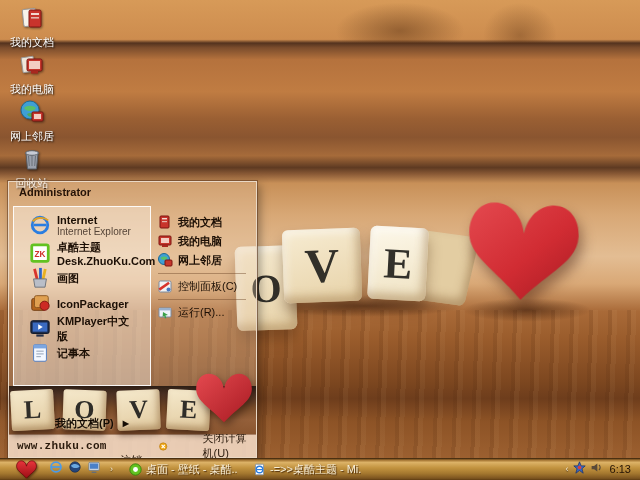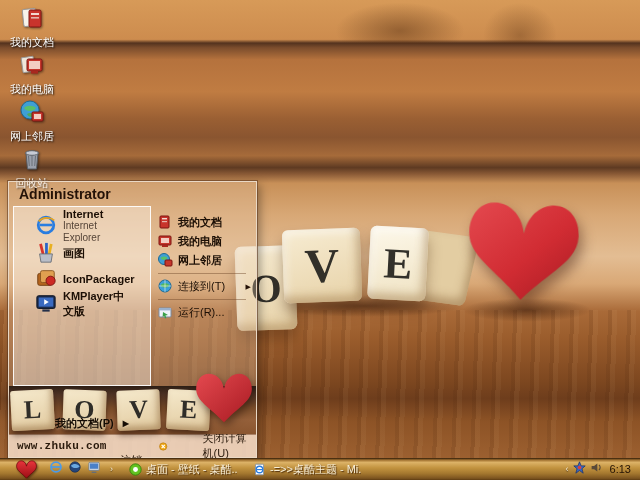--- a/index.html
+++ b/index.html
@@ -36,23 +36,23 @@
   .dicon{height:40px;display:flex;flex-direction:column;align-items:center;gap:1px;}
   .dicon svg{width:26px;height:26px;filter:drop-shadow(1px 1px 1px rgba(0,0,0,.45));}
   .dicon .lbl{font-size:11px;line-height:12px;color:#fff;white-space:nowrap;
     text-shadow:1px 1px 2px rgba(0,0,0,.95);}
 
   
   .start-menu{position:absolute;left:8px;top:181px;width:247px;height:275px;z-index:6;
     border:1px solid #ead9c6;background:rgba(233,203,173,.30);
     box-shadow:0 0 0 1px rgba(92,54,30,.55), 3px 4px 9px rgba(0,0,0,.35);
     display:flex;flex-direction:column;}
-  .sm-header{height:20px;padding:4px 0 0 10px;font-size:14px;font-weight:bold;color:#241207;}
+  .sm-header{height:20px;padding:4px 0 0 10px;font-size:11px;font-weight:bold;color:#241207;}
   .sm-body{flex:1;display:flex;min-height:0;}
-  .sm-left{margin-left:4px;width:138px;box-sizing:border-box;padding:3px 18px;
+  .sm-left{margin-left:4px;width:138px;box-sizing:border-box;padding:3px 12px;
     background:rgba(255,250,242,.40);border:1px solid rgba(255,255,255,.9);}
   .sm-right{flex:1;padding:7px 2px 0 6px;}
   .sm-item{display:flex;align-items:center;gap:6px;height:25px;padding-left:3px;
     font-size:11px;font-weight:bold;color:#1c0f05;cursor:default;}
   .sm-item.two{height:31px;}
   .sm-item svg{width:22px;height:22px;flex:0 0 22px;}
   .stack{display:flex;flex-direction:column;line-height:12px;}
   .sub{font-weight:normal;font-size:10px;color:#564538;}
   .sm-ritem{display:flex;align-items:center;gap:5px;height:19px;font-size:11px;
     color:#1c0f05;position:relative;cursor:default;}
@@ -189,20 +189,27 @@
             <rect x="5" y="10.6" width="14" height="2.8" fill="#2a7de0"></rect>
             <path d="M4 8 A 11 9 0 0 1 21 7" stroke="#e8a41e" stroke-width="2" fill="none"></path>
           </svg></span>
           <span class="stack">
             <span>Internet</span>
             <span class="sub">Internet Explorer</span>
           </span>
         </div>
         <div class="sm-item">
           <span><svg viewBox="0 0 24 24">
+            <rect x="3" y="3" width="18" height="18" rx="2" fill="#fff" stroke="#62c221" stroke-width="3"></rect>
+            <text x="12" y="16" font-size="9" font-weight="bold" fill="#d0302a" text-anchor="middle">ZK</text>
+          </svg></span>
+          <span>卓酷主题Desk.ZhuoKu.Com</span>
+        </div>
+        <div class="sm-item">
+          <span><svg viewBox="0 0 24 24">
             <rect x="6" y="2" width="3" height="13" fill="#d8342c" transform="rotate(-14 7 8)"></rect>
             <rect x="11" y="1" width="3" height="14" fill="#2a64c8"></rect>
             <rect x="15" y="2" width="3" height="13" fill="#e8b020" transform="rotate(12 16 8)"></rect>
             <path d="M5 13 L19 13 L17.5 22 L6.5 22 Z" fill="#b9bec8" stroke="#6a7078"></path>
           </svg></span>
           <span>画图</span>
         </div>
         <div class="sm-item">
           <span><svg viewBox="0 0 24 24">
             <rect x="3" y="7" width="15" height="13" rx="2" fill="#b5651d" stroke="#6e3a0d"></rect>
@@ -213,20 +220,28 @@
         </div>
         <div class="sm-item">
           <span><svg viewBox="0 0 24 24">
             <rect x="2" y="4" width="20" height="14" rx="2" fill="#1c2a48" stroke="#0c1424"></rect>
             <rect x="4" y="6" width="16" height="10" fill="#3a6ac0"></rect>
             <path d="M10 8 L15 11 L10 14 Z" fill="#fff"></path>
             <rect x="8" y="19" width="8" height="2.4" fill="#24304a"></rect>
           </svg></span>
           <span>KMPlayer中文版</span>
         </div>
+        <div class="sm-item">
+          <span><svg viewBox="0 0 24 24">
+            <rect x="5" y="3" width="14" height="18" rx="1.5" fill="#f4f8ff" stroke="#4a78c0"></rect>
+            <rect x="5" y="3" width="14" height="4" fill="#7ca6e0"></rect>
+            <path d="M8 10 H16 M8 13 H16 M8 16 H13" stroke="#8a9ab0" fill="none"></path>
+          </svg></span>
+          <span>记事本</span>
+        </div>
       </div>
 
       <div class="sm-right">
         <div class="sm-ritem bld">
           <span><svg viewBox="0 0 16 16">
             <rect x="3" y="2" width="9" height="12" rx="1" fill="#c8342c" stroke="#7c1510"></rect>
             <rect x="5" y="4" width="5" height="1.4" fill="#f2d9d0"></rect>
                 <rect x="5" y="7" width="5" height="1.2" fill="#e4b5aa"></rect>
           </svg></span>
           <span>我的文档</span>
@@ -243,26 +258,25 @@
           <span><svg viewBox="0 0 16 16">
             <circle cx="7" cy="7" r="5.5" fill="#3f9fd4" stroke="#1d6a96"></circle>
             <path d="M3.5 6 C5.5 4 9 4 10.5 6 C9 8.5 5 8.5 3.5 6 Z" fill="#59c06a"></path>
             <rect x="8" y="8" width="7" height="6" rx="1" fill="#c5362c" stroke="#7c1510"></rect>
           </svg></span>
           <span>网上邻居</span>
         </div>
         <div class="sm-sep"></div>
         <div class="sm-ritem">
           <span><svg viewBox="0 0 16 16">
-            <circle cx="8" cy="8" r="6" fill="#3aa0d8" stroke="#1d6a96"></circle>
-            <path d="M3.5 7 C6 4.5 10 4.5 12.5 7 C10.5 10.5 5.5 10.5 3.5 7 Z" fill="#52b860"></path>
-            <path d="M8 2 L8 14 M2 8 L14 8" stroke="rgba(255,255,255,.55)" fill="none"></path>
-          </svg></span>
-          <span>连接到(T)</span>
-          <span class="r-arrow">▶</span>
+            <rect x="2" y="3" width="12" height="11" rx="1.5" fill="#f2f2f2" stroke="#7a8aa0"></rect>
+            <rect x="1" y="7" width="12" height="2.6" fill="#d8342c" transform="rotate(-35 7 8)"></rect>
+            <circle cx="11.5" cy="11.5" r="2" fill="#4a78c0"></circle>
+          </svg></span>
+          <span>控制面板(C)</span>
         </div>
         <div class="sm-sep"></div>
         <div class="sm-ritem">
           <span><svg viewBox="0 0 16 16">
             <rect x="2" y="4" width="12" height="9" rx="1" fill="#eef2f8" stroke="#7a8aa0"></rect>
             <rect x="2" y="4" width="12" height="2.4" fill="#9ab0cc"></rect>
             <path d="M6 8 L11 11 L8.4 11.6 L9.4 14 L8 14.4 L7.2 12 L5.6 13 Z" fill="#38a048"></path>
           </svg></span>
           <span>运行(R)...</span>
         </div>

